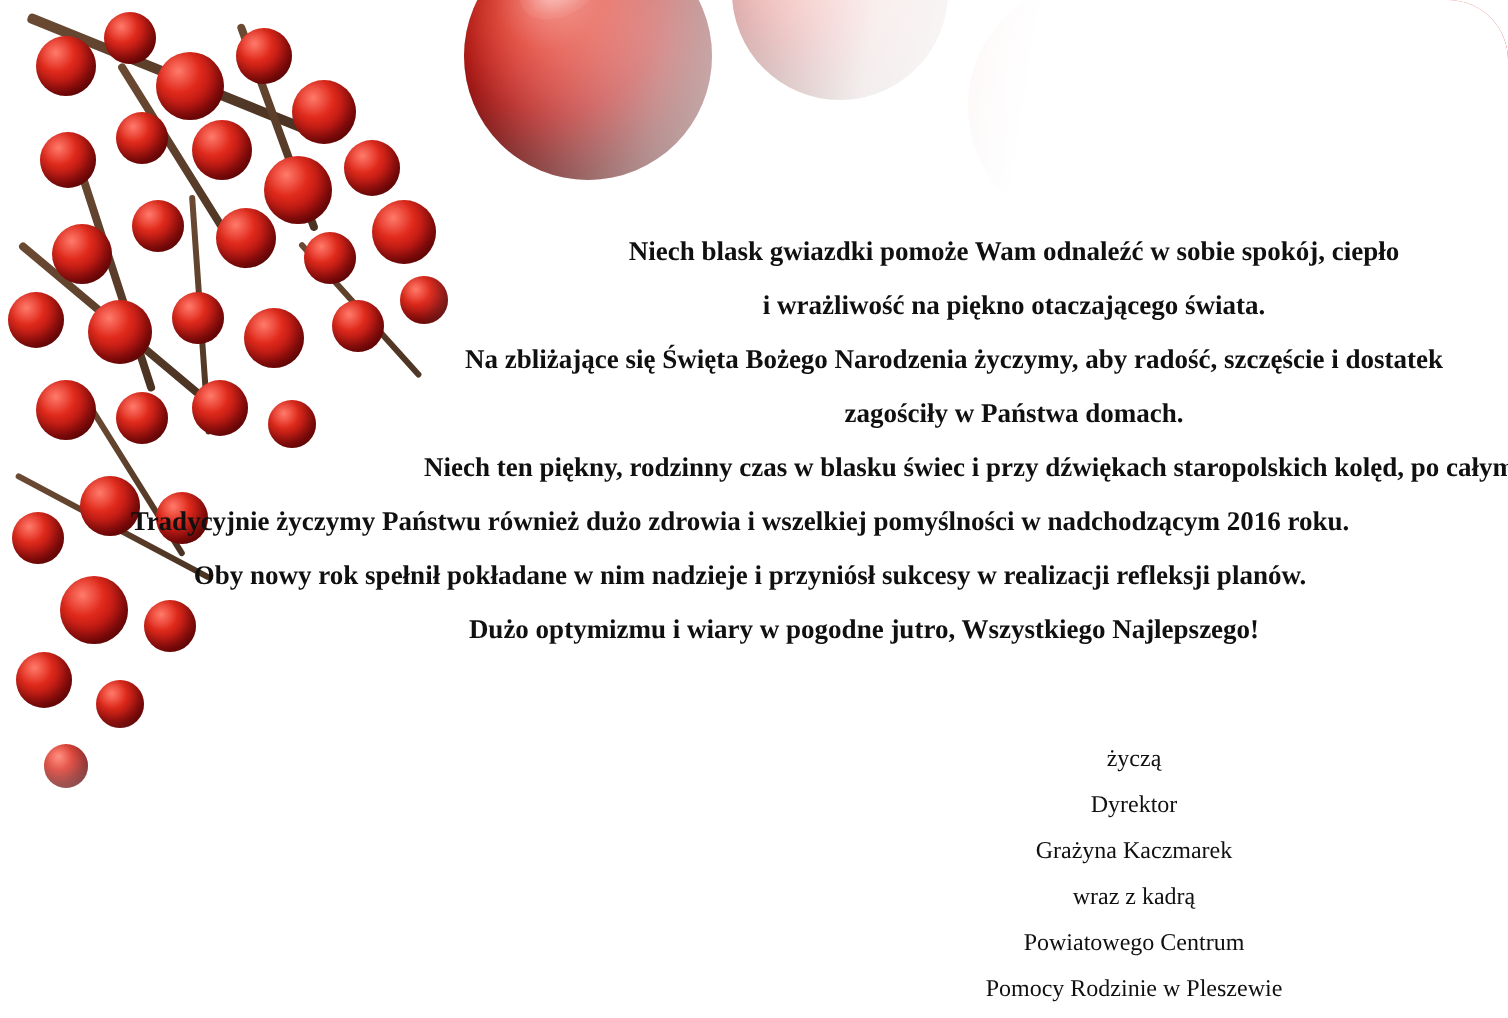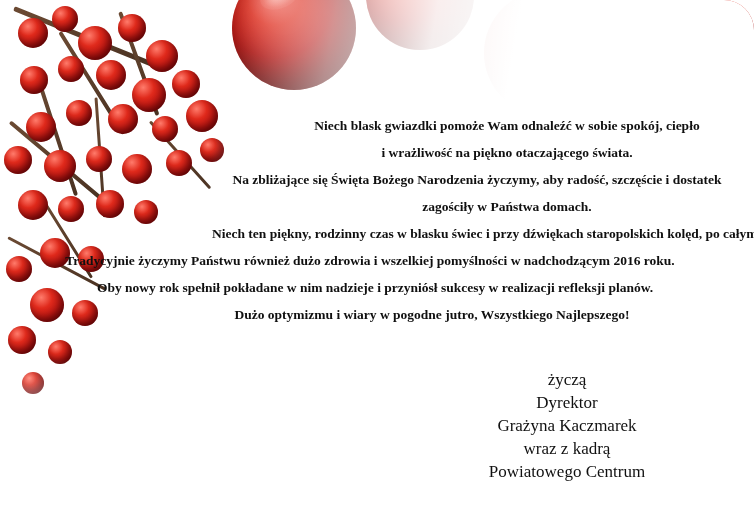--- a/index.html
+++ b/index.html
@@ -124,21 +124,21 @@
   .signature {
     position: absolute;
     left: 402px;
     top: 368px;
     width: 330px;
     z-index: 5;
     text-align: center;
     color: #101010;
   }
   .sig-line {
-    font-size: 17px;
+    font-size: 12px;
     line-height: 23px;
     white-space: nowrap;
   }
 </style>
 </head>
 <body>
 
 <div id="card">
 
   <div class="photo">
@@ -213,15 +213,16 @@
     <div class="line center wide" style="margin-left:-262px; width:730px;">Oby nowy rok spełnił pokładane w nim nadzieje i przyniósł sukcesy w realizacji refleksji planów.</div>
     <div class="line center wide" style="margin-left:-150px; width:620px;text-align:center;">Dużo optymizmu i wiary w pogodne jutro, Wszystkiego Najlepszego!</div>
   </div>
 
   <div class="signature">
     <div class="sig-line">życzą</div>
     <div class="sig-line">Dyrektor</div>
     <div class="sig-line">Grażyna Kaczmarek</div>
     <div class="sig-line">wraz z kadrą</div>
     <div class="sig-line">Powiatowego Centrum</div>
+    <div class="sig-line">Pomocy Rodzinie w Pleszewie</div>
   </div>
 
 </div>
 
 </body></html>

